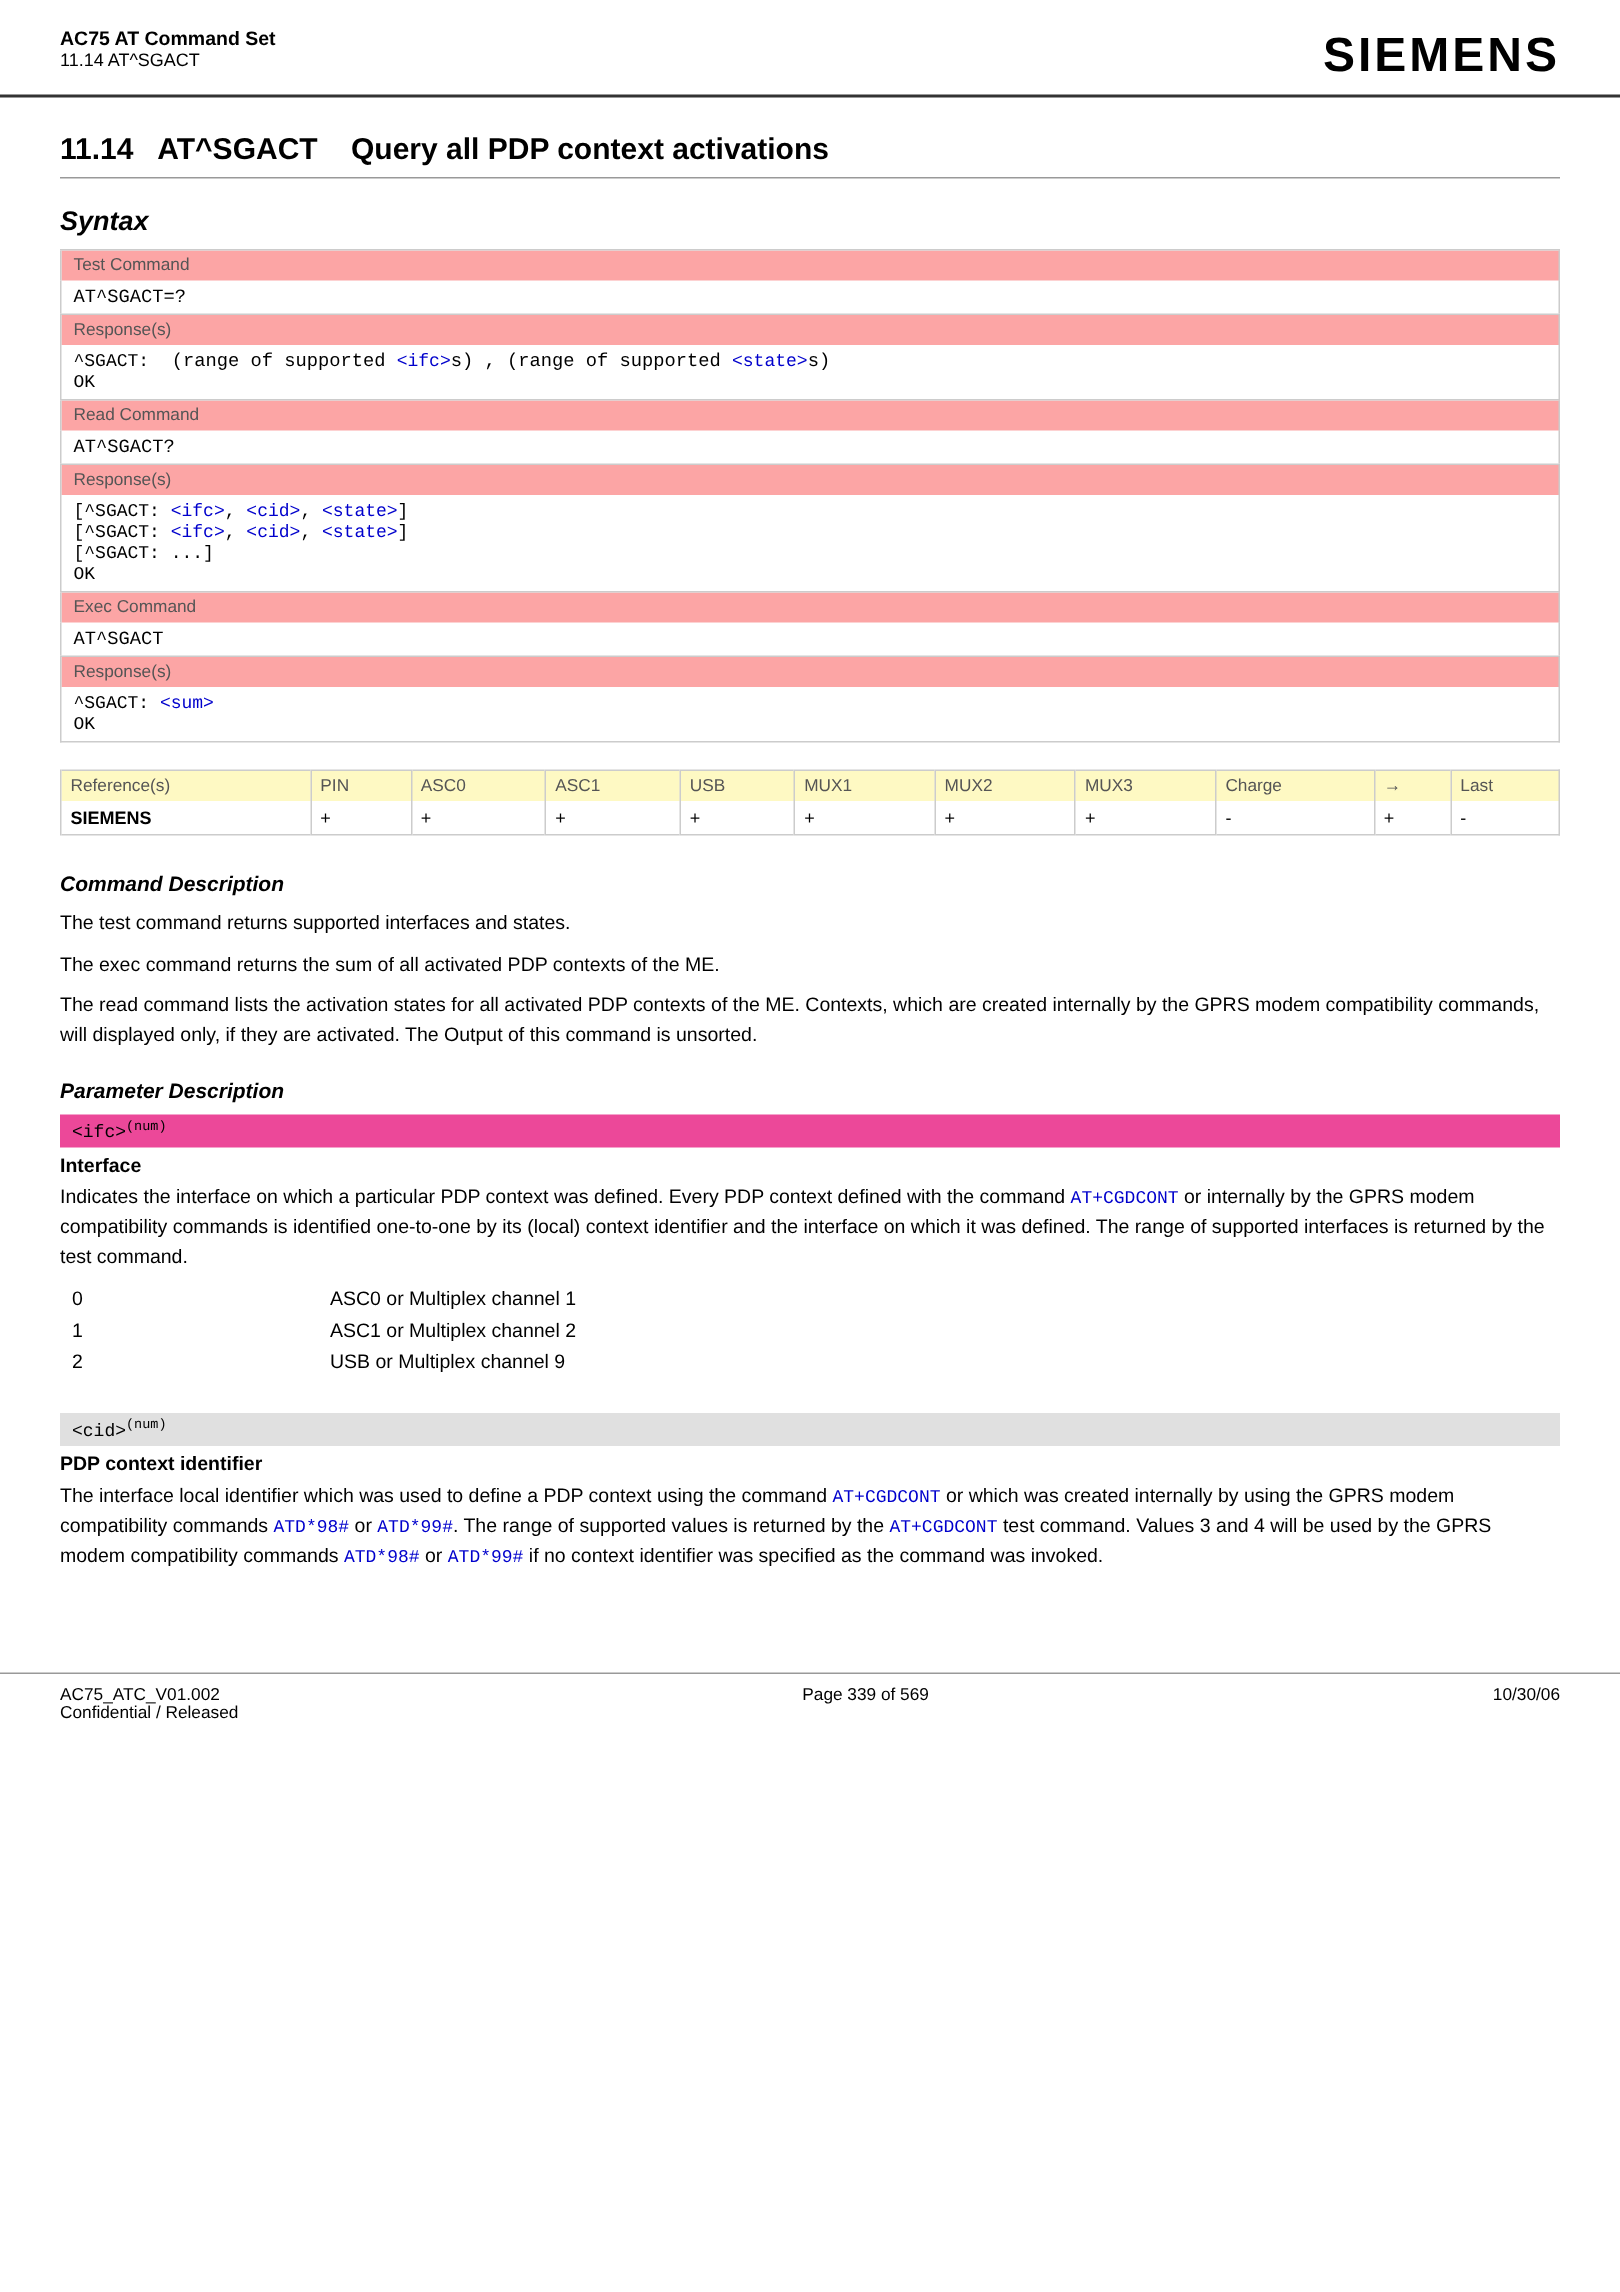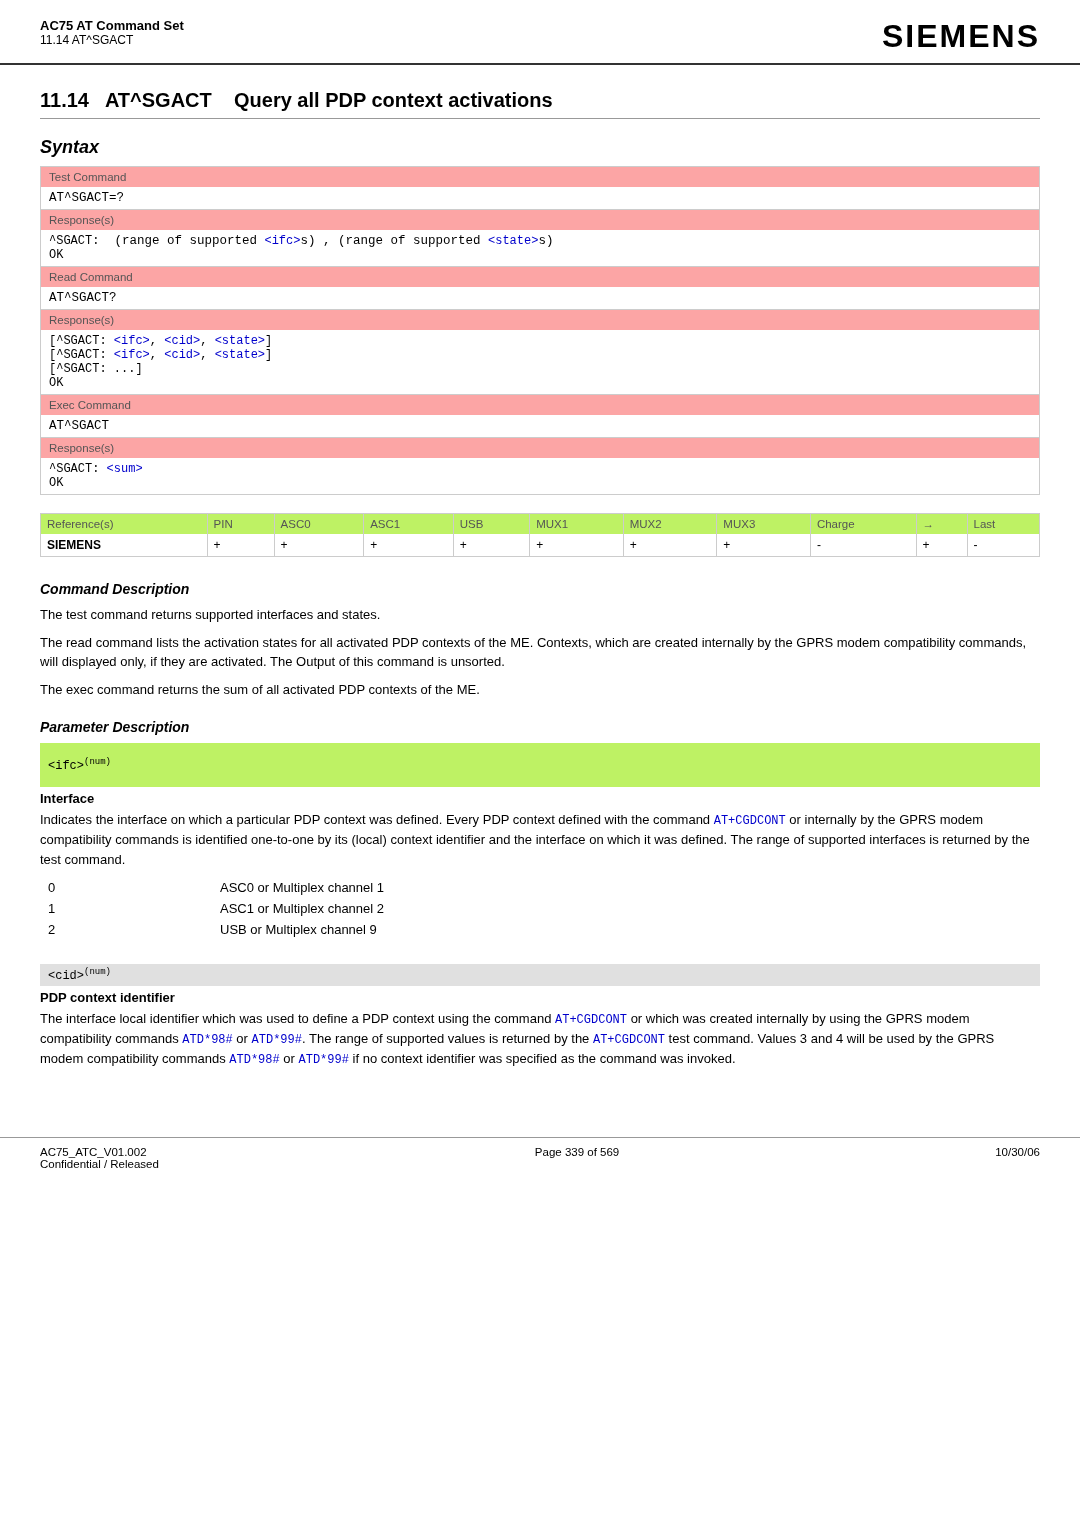--- a/index.html
+++ b/index.html
@@ -107,21 +107,21 @@
       border-collapse: collapse;
       border: 1px solid #ccc;
       margin-bottom: 24px;
       font-size: 12px;
     }
     .ref-table td {
       padding: 4px 6px;
       border-left: 1px solid #ccc;
     }
     .ref-table tr:first-child td {
-      background: #bef264;
+      background: #fef9c3;
       color: #555;
       font-size: 11.5px;
     }
     .ref-table .col-label {
       min-width: 80px;
     }
 
     
     .desc-heading {
       font-style: italic;
@@ -273,26 +273,26 @@
       <td>+</td>
       <td>-</td>
       <td>+</td>
       <td>-</td>
     </tr>
   </tbody>
     </table>
 
   <div class="desc-heading">Command Description</div>
   <p class="desc-para">The test command returns supported interfaces and states.</p>
+  <p class="desc-para">The exec command returns the sum of all activated PDP contexts of the ME.</p>
   <p class="desc-para">The read command lists the activation states for all activated PDP contexts of the ME. Contexts, which are created internally by the GPRS modem compatibility commands, will displayed only, if they are activated. The Output of this command is unsorted.</p>
-  <p class="desc-para">The exec command returns the sum of all activated PDP contexts of the ME.</p>
 
   <div class="desc-heading">Parameter Description</div>
 
-  <div style="width:100%; background:#bef264; padding: 14px 8px; font-family:'Courier New',monospace; font-size:12px; margin-bottom:4px;">
+  <div style="width:100%; background:#ec4899; padding: 3px 8px; font-family:'Courier New',monospace; font-size:12px; margin-bottom:4px;">
     &lt;ifc&gt;<sup>(num)</sup>
   </div>
   <p class="param-title">Interface</p>
   <p class="desc-para">
     Indicates the interface on which a particular PDP context was defined. Every PDP context defined with the command <span class="mono-blue">AT+CGDCONT</span> or internally by the GPRS modem compatibility commands is identified one-to-one by its (local) context identifier and the interface on which it was defined. The range of supported interfaces is returned by the test command.
   </p>
 
   <table class="ifc-table">
     <tbody>
         <tr>

